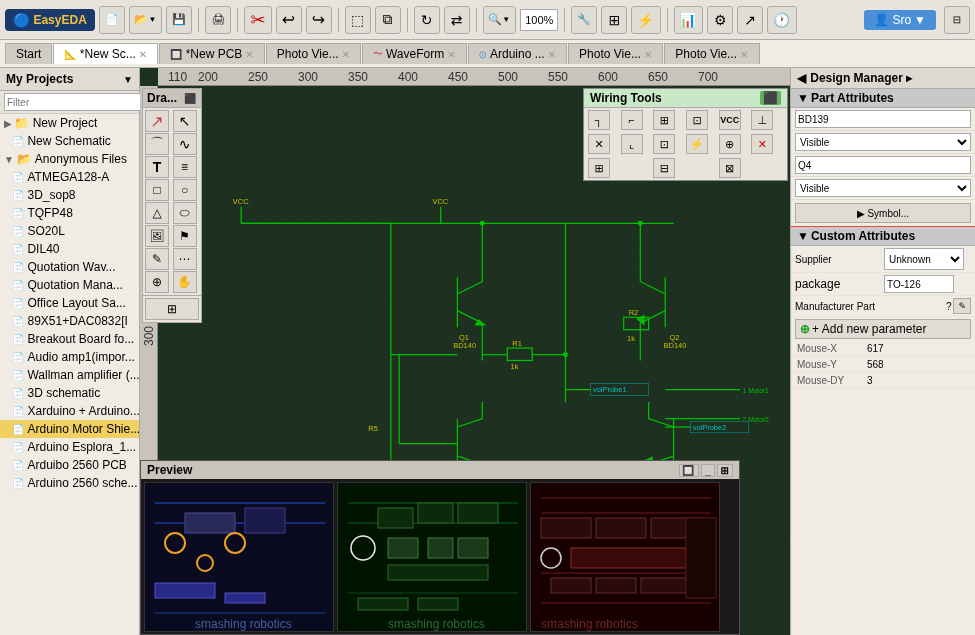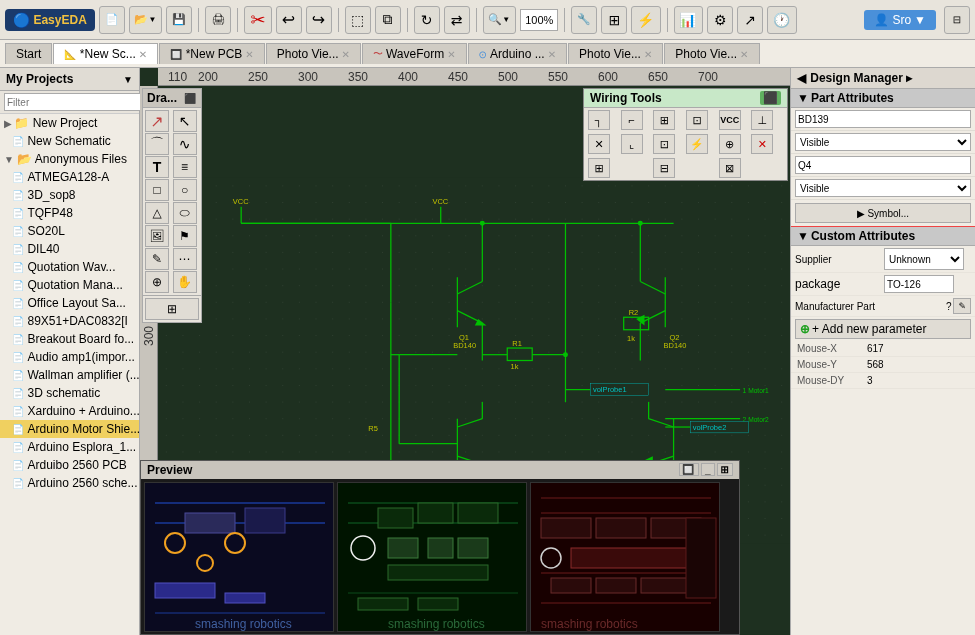--- a/index.html
+++ b/index.html
@@ -450,21 +450,21 @@
         <div class="wiring-btn" title="Delete" style="font-size:11px;color:#c00;">✕</div>
       </div>
       <div style="display:grid;grid-template-columns:repeat(3,1fr);gap:1px;padding:2px 4px;">
         <div class="wiring-btn" style="font-size:11px;">⊞</div>
         <div class="wiring-btn" style="font-size:11px;">⊟</div>
         <div class="wiring-btn" style="font-size:11px;">⊠</div>
       </div>
     </div>
 
     <div id="preview-panel" style="position:absolute;bottom:0;left:0;width:600px;background:#1a1a1a;border:1px solid #555;z-index:15;">
-      <div id="preview-header" style="background:#c8c4bc;padding:2px 6px;font-size:11px;font-weight:bold;display:flex;align-items:flex-start;justify-content:space-between;">
+      <div id="preview-header" style="background:#c8c4bc;padding:2px 6px;font-size:11px;font-weight:bold;display:flex;align-items:flex-end;justify-content:space-between;">
         <span>Preview</span>
         <div style="display:flex;gap:2px;">
           <span style="cursor:pointer;font-size:10px;background:#d0ccc4;border:1px solid #aaa;padding:0 3px;">🔲</span>
           <span style="cursor:pointer;font-size:10px;background:#d0ccc4;border:1px solid #aaa;padding:0 3px;">_</span>
           <span style="cursor:pointer;font-size:10px;background:#d0ccc4;border:1px solid #aaa;padding:0 3px;">⊞</span>
         </div>
       </div>
       <div style="display:flex;gap:3px;padding:3px;height:155px;">
 
         <div style="width:190px;height:150px;background:#0a0a20;border:1px solid #333;position:relative;overflow:hidden;">

